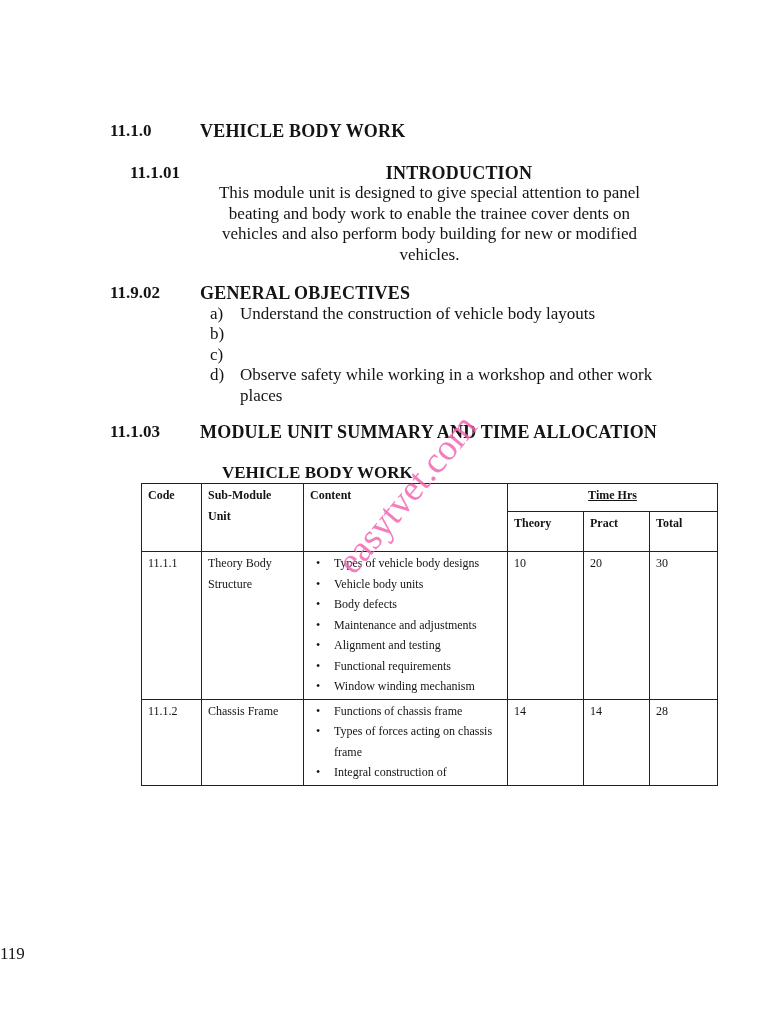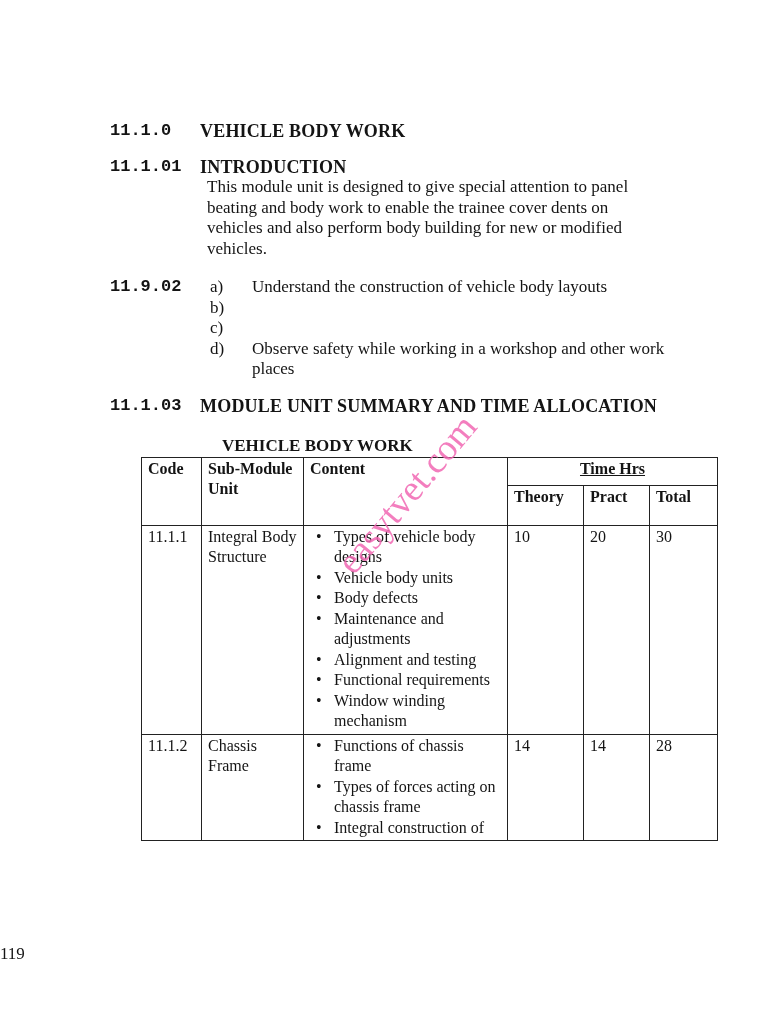--- a/index.html
+++ b/index.html
@@ -3,36 +3,36 @@
 <meta charset="utf-8">
 <style>
   html,body { margin:0; padding:0; background:#e8e8e8; }
   .page {
     position:relative; width:768px; height:1024px; background:#ffffff;
     font-family:"Liberation Serif", serif; font-size:17px; color:#141414;
     line-height:20.5px; overflow:hidden; margin:0 auto;
   }
   .content { position:absolute; left:110px; top:121px; width:608px; }
   .sec { display:flex; }
-  .code-col { width:90px; flex-shrink:0; font-weight:bold;font-family:Liberation Mono, monospace; }
+  .code-col { width:90px; flex-shrink:0; font-weight:bold; }
   .sec-body { flex:1; }
   .h { font-weight:bold; font-size:18px; letter-spacing:0.2px; }
   .para { padding-left:7px; width:445px; }
   .obj-intro { padding-left:5px; }
   .obj { display:flex; padding-left:10px; }
   .obj-letter { width:30px; flex-shrink:0; }
-  .obj-text { width:415px;margin-left:12px; }
-  .m1 { margin-top:15px; }
+  .obj-text { width:415px; }
+  .m1 { margin-top:21px;text-align:center; }
   .m2 { margin-top:18px; }
   .m3 { margin-top:16px;justify-content:space-between; }
   .tbl-title { font-weight:bold; margin:20px 0 0 112px; font-size:17px; }
   table { border-collapse:collapse; margin-left:31px; table-layout:fixed; }
   th, td {
     border:1.5px solid #222; vertical-align:top; text-align:left;
-    font-size:16px; padding:1px 6px 2px 6px; line-height:20.5px;
+    font-size:12px; padding:1px 6px 2px 6px; line-height:20.5px;
     overflow:hidden;
   }
   th { font-weight:bold; }
   .c-code  { width:60px; }
   .c-sub   { width:102px; }
   .c-cont  { width:204px; }
   .c-theo  { width:76px; }
   .c-pract { width:66px; }
   .c-tot   { width:68px; }
   .th-timehrs { text-align:center; height:24px;text-decoration:underline; }
@@ -68,20 +68,21 @@
       <div class="code-col">11.1.01</div>
       <div class="sec-body">
         <div class="h">INTRODUCTION</div>
         <div class="para">This module unit is designed to give special attention to panel beating and body work to enable the trainee cover dents on vehicles and also perform body building for new or modified vehicles.</div>
       </div>
     </div>
 
     <div class="sec m2">
       <div class="code-col">11.9.02</div>
       <div class="sec-body">
+        <div class="h">GENERAL OBJECTIVES</div>
         <div class="obj">
           <div class="obj-letter">a)</div>
           <div class="obj-text">Understand the construction of vehicle body layouts</div>
         </div>
         <div class="obj">
           <div class="obj-letter">b)</div>
         </div>
         <div class="obj">
           <div class="obj-letter">c)</div>
         </div>
@@ -117,21 +118,21 @@
         <th rowspan="2">Content</th>
         <th colspan="3" class="th-timehrs">Time Hrs</th>
       </tr>
       <tr>
         <th class="th-sub2">Theory</th>
         <th class="th-sub2">Pract</th>
         <th class="th-sub2">Total</th>
       </tr>
       <tr>
         <td>11.1.1</td>
-        <td>Integral Body Structure</td>
+        <td>Theory Body Structure</td>
         <td>
           <div class="bullets">
             <div class="bullet">Types of vehicle body designs</div>
             <div class="bullet">Vehicle body units</div>
             <div class="bullet">Body defects</div>
             <div class="bullet">Maintenance and adjustments</div>
             <div class="bullet">Alignment and testing</div>
             <div class="bullet">Functional requirements</div>
             <div class="bullet">Window winding mechanism</div>
           </div>

